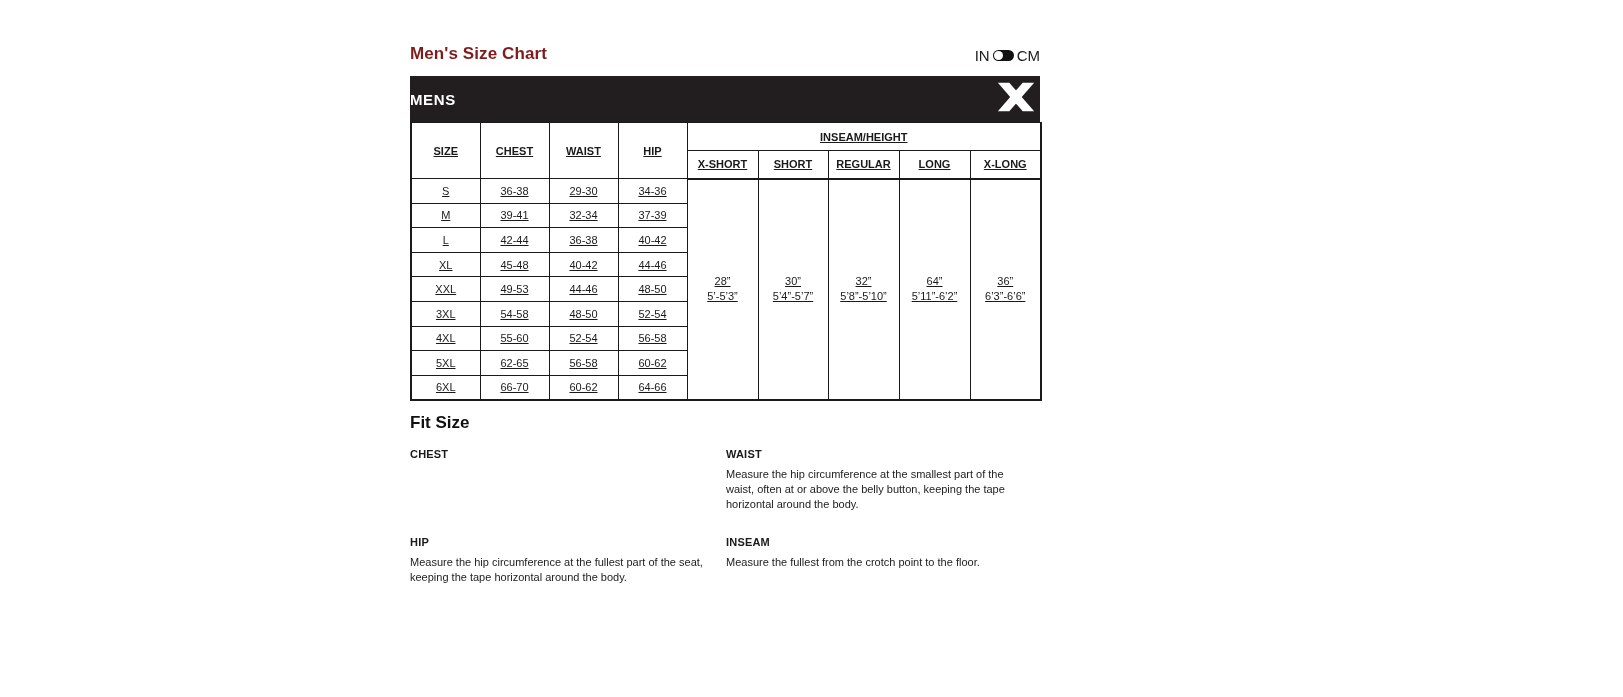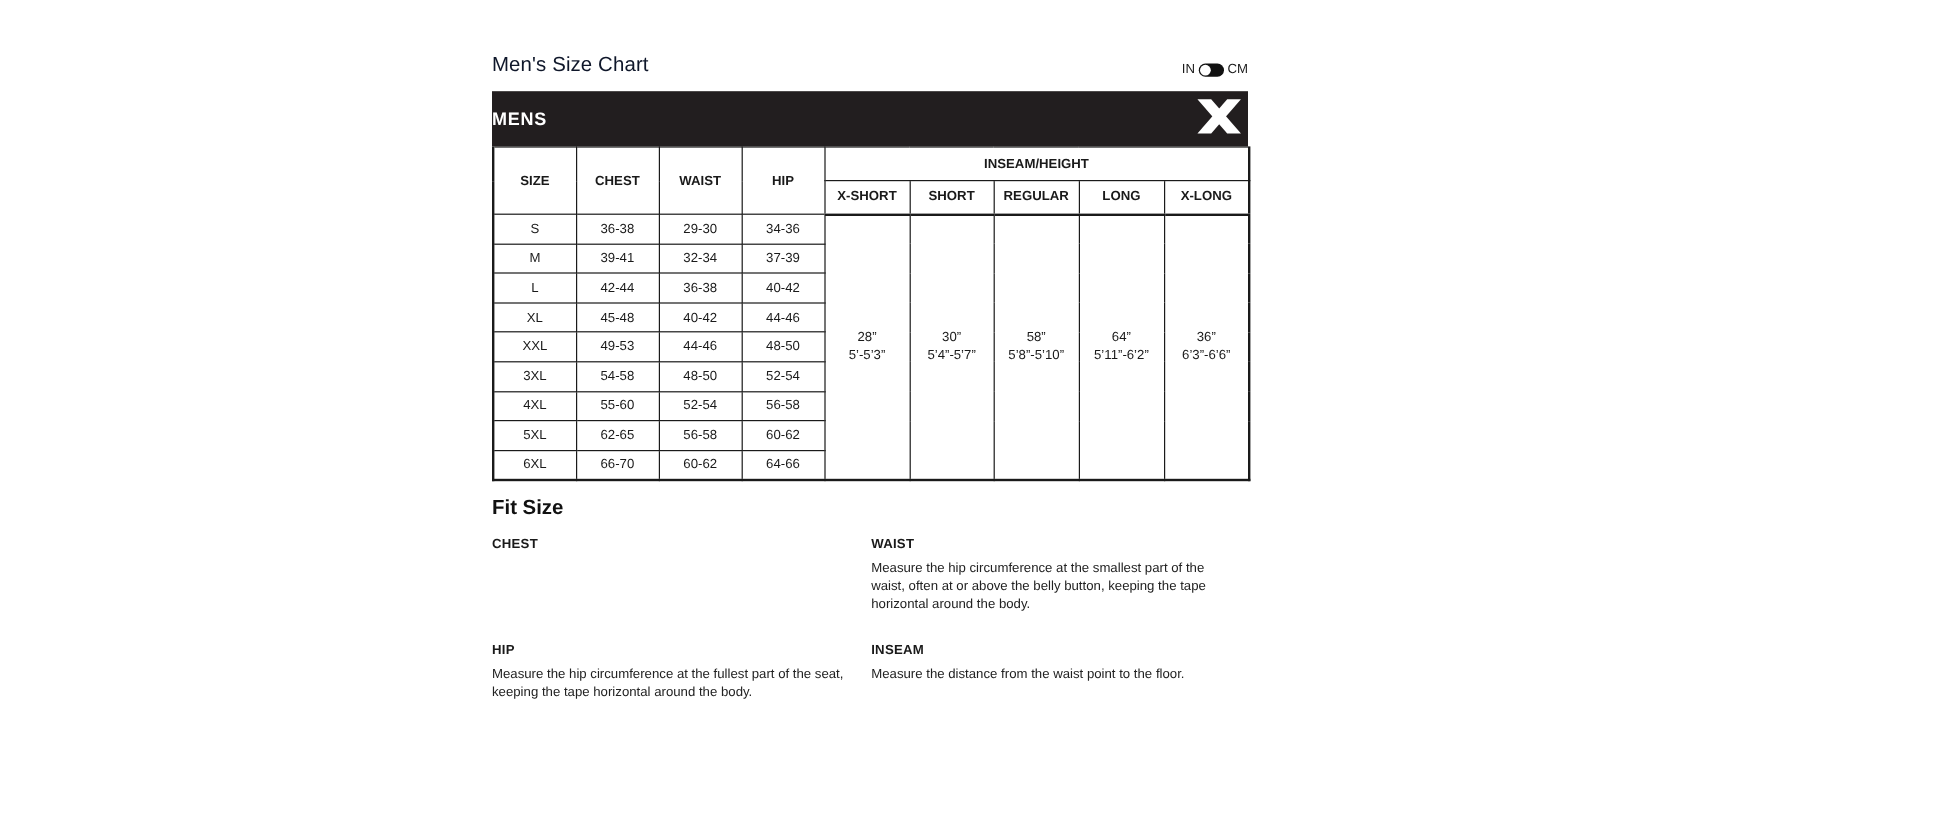--- a/index.html
+++ b/index.html
@@ -1,36 +1,36 @@
 <!DOCTYPE html>
 <html style="--banner: #221E1F;"><head>
 <meta charset="utf-8">
 <style>
   * { margin:0; padding:0; box-sizing:border-box; }
   html,body { width:1623px; height:697px; background:#fff; overflow:hidden;
               font-family:"Liberation Sans", sans-serif; color:#1a1a1a; }
   .content { position:absolute; left:410px; top:44px; width:630px; }
 
   .title-row { display:flex; justify-content:space-between; align-items:flex-end; height:20px; }
-  .page-title { font-size:17px; font-weight:400; color:#0f172a; letter-spacing:.1px; }
+  .page-title { font-size:17px; font-weight:700; color:#7f1d1d; letter-spacing:.1px; }
 
   .unit-toggle { display:flex; align-items:center; gap:3px; }
-  .unit-label { font-size:11px; font-weight:400; color:#1a1a1a; }
+  .unit-label { font-size:15px; font-weight:400; color:#1a1a1a; }
   .switch { width:21px; height:11px; background:#111; border-radius:6px; position:relative; cursor:pointer; }
   .switch .knob { position:absolute; left:1px; top:1px; width:9px; height:9px; background:#fff; border-radius:50%; }
 
   .mens-banner { margin-top:12px; height:46px; background:var(--banner,#221E1F);
                  display:flex; align-items:center; justify-content:flex-start; position:relative; }
   .mens-banner .banner-label { color:#fff; font-size:15px; font-weight:700; letter-spacing:.6px; }
   .mens-banner .brand-logo { position:absolute; right:3px; top:4px; height:34px; width:42px; }
 
   table.size-chart { width:630px; border-collapse:collapse; table-layout:fixed; }
   table.size-chart th, table.size-chart td {
       border:1px solid #1a1a1a; text-align:center; vertical-align:middle;
-      font-size:11px; background:#fff; }
+      font-size:11px; background:#fff;text-decoration:underline; }
   table.size-chart { border:2px solid #1a1a1a; border-top:none; }
   table.size-chart thead th { font-weight:700; height:28px; }
   table.size-chart thead tr:last-child th { border-bottom:2px solid #1a1a1a; }
   table.size-chart tbody td { height:24.6px; font-weight:400; }
   td.inseam-cell { line-height:15px; }
 
   .fit-guide { margin-top:12px; }
   .fit-guide-title { font-size:17px; font-weight:700; color:#111; }
   .fg-grid { margin-top:15px; display:grid; grid-template-columns:316px 314px; row-gap:24px; }
   .fg-heading { font-size:11px; font-weight:700; margin-bottom:7px; letter-spacing:.2px; }
@@ -98,21 +98,21 @@
           <td>34-36</td>
           <td rowspan="9" class="inseam-cell">
             <div>28”</div>
             <div>5’-5’3”</div>
           </td>
           <td rowspan="9" class="inseam-cell">
             <div>30”</div>
             <div>5’4”-5’7”</div>
           </td>
           <td rowspan="9" class="inseam-cell">
-            <div>58”</div>
+            <div>32”</div>
             <div>5’8”-5’10”</div>
           </td>
           <td rowspan="9" class="inseam-cell">
             <div>64”</div>
             <div>5’11”-6’2”</div>
           </td>
           <td rowspan="9" class="inseam-cell">
             <div>36”</div>
             <div>6’3”-6’6”</div>
           </td>
@@ -177,18 +177,18 @@
         <div class="fg-section">
           <div class="fg-heading">WAIST</div>
           <p class="fg-text">Measure the hip circumference at the smallest part of the waist, often at or above the belly button, keeping the tape horizontal around the body.</p>
         </div>
         <div class="fg-section">
           <div class="fg-heading">HIP</div>
           <p class="fg-text">Measure the hip circumference at the fullest part of the seat, keeping the tape horizontal around the body.</p>
         </div>
         <div class="fg-section">
           <div class="fg-heading">INSEAM</div>
-          <p class="fg-text">Measure the distance from the waist point to the floor.</p>
+          <p class="fg-text">Measure the fullest from the crotch point to the floor.</p>
         </div>
       </div>
   </div>
 
 </div>
 
 </body></html>

